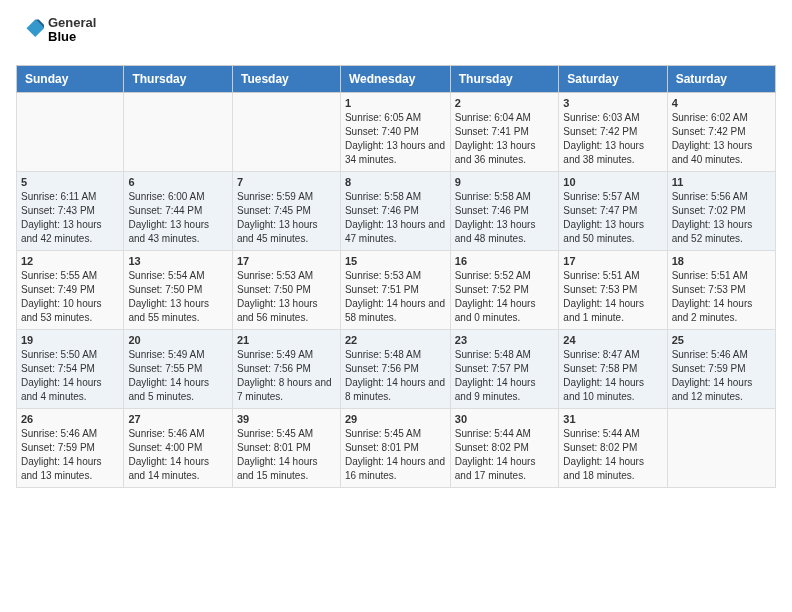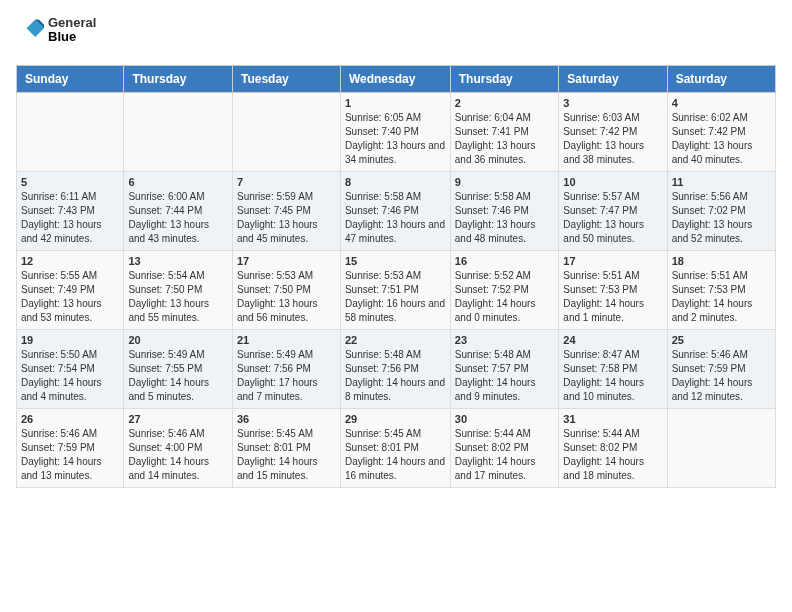--- a/index.html
+++ b/index.html
@@ -215,21 +215,21 @@
           <span>Daylight: 13 hours and 52 minutes.</span>
         </div>
       </td>
       </tr>
       <tr>
         <td>
         <span class="day-number">12</span>
         <div class="day-info">
           <span>Sunrise: 5:55 AM</span><br>
           <span>Sunset: 7:49 PM</span><br>
-          <span>Daylight: 13 hours and 53 minutes.</span>
+          <span>Daylight: 10 hours and 53 minutes.</span>
         </div>
       </td>
         <td>
         <span class="day-number">13</span>
         <div class="day-info">
           <span>Sunrise: 5:54 AM</span><br>
           <span>Sunset: 7:50 PM</span><br>
           <span>Daylight: 13 hours and 55 minutes.</span>
         </div>
       </td>
@@ -239,21 +239,21 @@
           <span>Sunrise: 5:53 AM</span><br>
           <span>Sunset: 7:50 PM</span><br>
           <span>Daylight: 13 hours and 56 minutes.</span>
         </div>
       </td>
         <td>
         <span class="day-number">15</span>
         <div class="day-info">
           <span>Sunrise: 5:53 AM</span><br>
           <span>Sunset: 7:51 PM</span><br>
-          <span>Daylight: 16 hours and 58 minutes.</span>
+          <span>Daylight: 14 hours and 58 minutes.</span>
         </div>
       </td>
         <td>
         <span class="day-number">16</span>
         <div class="day-info">
           <span>Sunrise: 5:52 AM</span><br>
           <span>Sunset: 7:52 PM</span><br>
           <span>Daylight: 14 hours and 0 minutes.</span>
         </div>
       </td>
@@ -289,21 +289,21 @@
           <span>Sunrise: 5:49 AM</span><br>
           <span>Sunset: 7:55 PM</span><br>
           <span>Daylight: 14 hours and 5 minutes.</span>
         </div>
       </td>
         <td>
         <span class="day-number">21</span>
         <div class="day-info">
           <span>Sunrise: 5:49 AM</span><br>
           <span>Sunset: 7:56 PM</span><br>
-          <span>Daylight: 17 hours and 7 minutes.</span>
+          <span>Daylight: 8 hours and 7 minutes.</span>
         </div>
       </td>
         <td>
         <span class="day-number">22</span>
         <div class="day-info">
           <span>Sunrise: 5:48 AM</span><br>
           <span>Sunset: 7:56 PM</span><br>
           <span>Daylight: 14 hours and 8 minutes.</span>
         </div>
       </td>
@@ -343,21 +343,21 @@
       </td>
         <td>
         <span class="day-number">27</span>
         <div class="day-info">
           <span>Sunrise: 5:46 AM</span><br>
           <span>Sunset: 4:00 PM</span><br>
           <span>Daylight: 14 hours and 14 minutes.</span>
         </div>
       </td>
         <td>
-        <span class="day-number">36</span>
+        <span class="day-number">39</span>
         <div class="day-info">
           <span>Sunrise: 5:45 AM</span><br>
           <span>Sunset: 8:01 PM</span><br>
           <span>Daylight: 14 hours and 15 minutes.</span>
         </div>
       </td>
         <td>
         <span class="day-number">29</span>
         <div class="day-info">
           <span>Sunrise: 5:45 AM</span><br>

